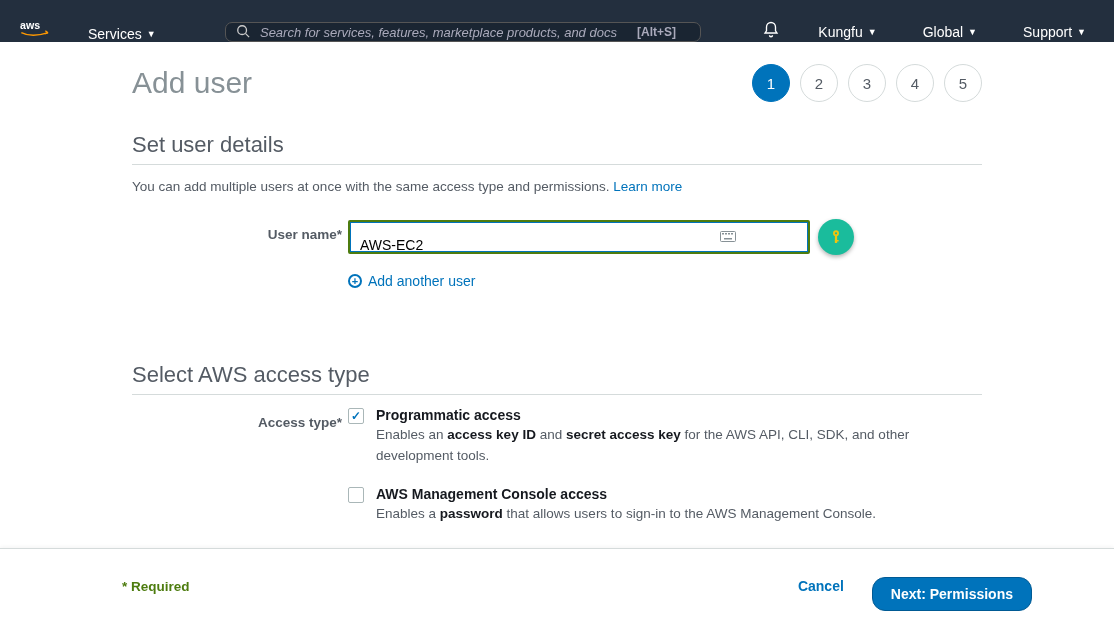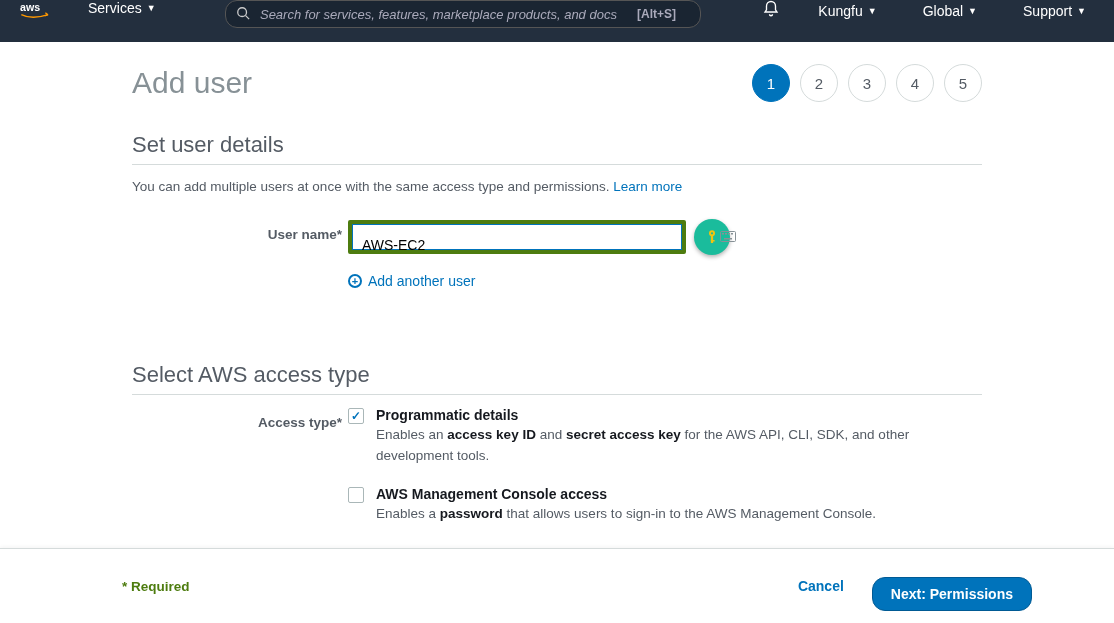--- a/index.html
+++ b/index.html
@@ -1,25 +1,25 @@
 <!DOCTYPE html>
 <html><head>
   <meta charset="utf-8">
   <style>
     * { box-sizing: border-box; margin: 0; padding: 0; }
     body { font-family: "Amazon Ember", "Helvetica Neue", Arial, sans-serif; font-size: 14px; color: #16191f; background: #fff; }
     
     
-    .top-nav { background: #232f3e; height: 42px; display: flex; align-items: flex-start; padding: 0 20px; color: #fff; }
+    .top-nav { background: #232f3e; height: 42px; display: flex; align-items: flex-end; padding: 0 20px; color: #fff; }
     .logo { display: flex; align-items: center; margin-right: 20px; }
     .logo svg { height: 24px; }
     .nav-item { display: flex; align-items: center; cursor: pointer; font-size: 14px; padding: 0 8px; }
     .nav-item .caret { margin-left: 5px; font-size: 9px; }
     .search-wrap { flex: 1; display: flex; justify-content: center; }
-    .search-box { position: relative; width: 476px; height: 28px; background: #1a2532; border: 1px solid #555; border-radius: 12px; display: flex; align-items: center; }
+    .search-box { position: relative; width: 476px; height: 20px; background: #1a2532; border: 1px solid #555; border-radius: 7px; display: flex; align-items: center; }
     .search-box .sicon { position: absolute; left: 10px; color: #ccc; }
     .search-box input { background: transparent; border: none; color: #fff; width: 100%; padding: 0 60px 0 34px; height: 100%; font-style: italic; font-size: 13px; outline: none; }
     .search-box input::placeholder { color: #aab; font-style: italic; }
     .search-box .kbd { position: absolute; right: 24px; color: #aab; font-size: 12px; font-weight: bold; }
     .nav-right { display: flex; align-items: center; gap: 30px; }
     .bell { width: 18px; height: 18px; }
 
     
     .container { max-width: 850px; margin: 0 auto; padding: 22px 0 80px; }
     .page-head { display: flex; justify-content: space-between; align-items: center; margin-bottom: 30px; }
@@ -31,21 +31,21 @@
     .section-title { font-size: 22px; font-weight: 400; color: #545b64; margin-bottom: 6px; margin-top: 23px; }
     hr.sec { border: none; border-top: 1px solid #d5dbdb; margin-bottom: 12px; }
     .desc { font-size: 13.5px; color: #545b64; margin-bottom: 22px; line-height: 1.5; }
     .desc a, .link { color: #0073bb; text-decoration: none; cursor: pointer; }
 
     .form-row { display: flex; align-items: flex-start; margin-bottom: 10px; }
     .form-label { width: 216px; text-align: right; padding-right: 6px; font-size: 13.5px; font-weight: 700; color: #545b64; padding-top: 8px; }
     .form-body { flex: 1; position: relative; }
 
     .text-input-wrap { position: relative; display: flex; align-items: center; }
-    .text-input { width: 338px; height: 34px; border: 4px solid #4d7c0f; border-radius: 2px; padding: 16px 30px 0 10px; font-size: 14px; outline: none; box-shadow: 0 0 0 1px #0073bb inset; }
+    .text-input { width: 462px; height: 34px; border: 2px solid #4d7c0f; border-radius: 2px; padding: 16px 30px 0 10px; font-size: 14px; outline: none; box-shadow: 0 0 0 1px #0073bb inset; }
     .kb-icon { position: absolute; left: 372px; color: #879196; font-size: 13px; }
     .key-badge { width: 36px; height: 36px; border-radius: 50%; background: #1abc9c; margin-left: 8px; display: flex; align-items: center; justify-content: center; box-shadow: 0 2px 4px rgba(0,0,0,0.3); }
 
     .add-another { display: flex; align-items: center; gap: 6px; color: #0073bb; font-size: 14px; margin-top: 18px; cursor: pointer; font-weight: 400; }
     .add-another .plus { width: 14px; height: 14px; border-radius: 50%; border: 2px solid #0073bb; display: inline-flex; align-items: center; justify-content: center; font-size: 11px; line-height: 1; font-weight: bold; }
 
     .section-gap { height: 40px; }
 
     .checkbox-row { display: flex; align-items: flex-start; margin-bottom: 20px; }
     .checkbox-row .cb { width: 16px; height: 16px; border: 1px solid #aab7b8; border-radius: 2px; margin-right: 12px; margin-top: 1px; flex-shrink: 0; display: inline-flex; align-items: center; justify-content: center; cursor: pointer; }
@@ -166,21 +166,21 @@
 
   <h2 class="section-title">Select AWS access type</h2>
   <hr class="sec">
 
   <div class="form-row">
     <div class="form-label">Access type*</div>
     <div class="form-body">
       <div class="checkbox-row">
         <span class="cb checked"></span>
         <div class="cb-body">
-          <div class="cb-title">Programmatic details</div>
+          <div class="cb-title">Programmatic access</div>
           <div class="cb-desc">
             <span>Enables an </span><b>access key ID</b><span> and </span><b>secret access key</b><span> for the AWS API, CLI, SDK, and other development tools.</span>
           </div>
         </div>
       </div>
       <div class="checkbox-row">
         <span class="cb"></span>
         <div class="cb-body">
           <div class="cb-title">AWS Management Console access</div>
           <div class="cb-desc">

